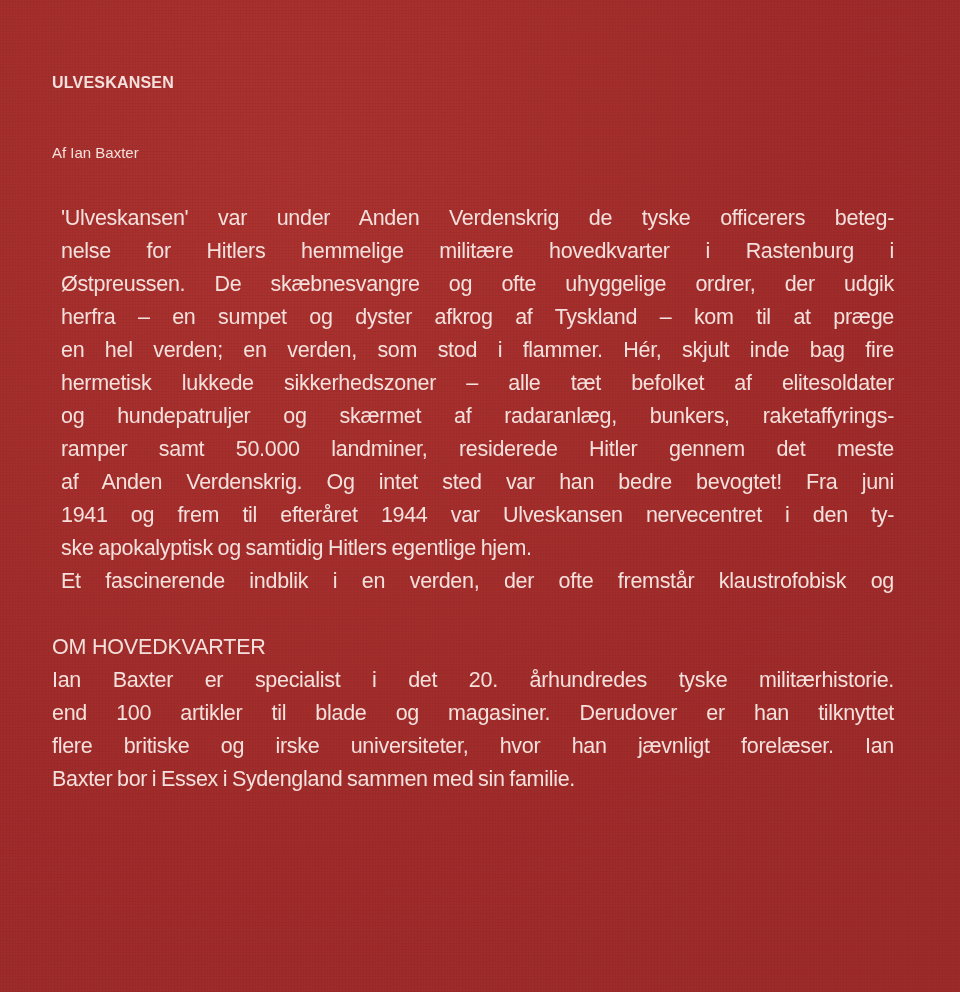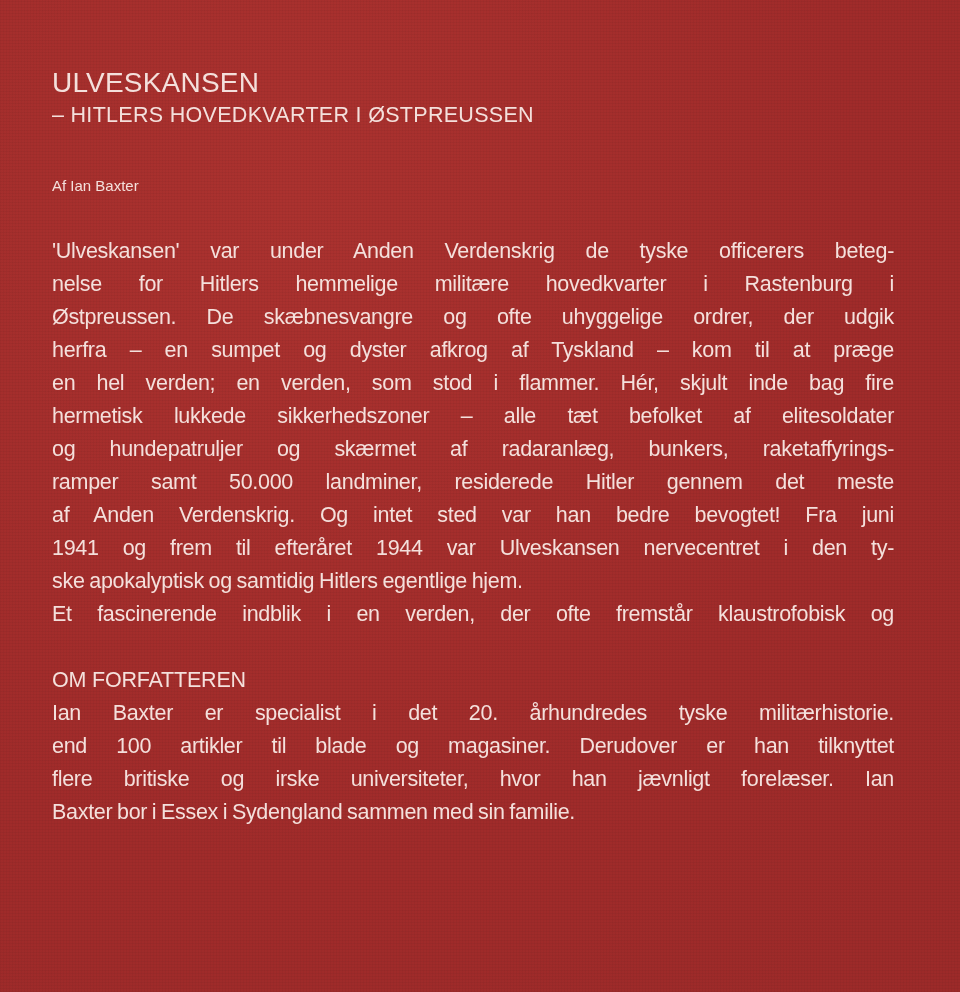--- a/index.html
+++ b/index.html
@@ -18,37 +18,38 @@
       font-family: "Liberation Sans", sans-serif;
       color: #f4e0dc;
     }
     .page {
       position: absolute;
       left: 52px;
       top: 66px;
       width: 842px;
     }
     .title-main {
-      font-size: 28px;
+      font-size: 16px;
       line-height: 33px;
-      font-weight: normal;
+      font-weight: bold;
       letter-spacing: 0.2px;
     }
     .subtitle {
       font-size: 21.5px;
       line-height: 33px;
       letter-spacing: 0.3px;
     }
     .author-line {
       margin-top: 37px;
       font-size: 15px;
       line-height: 33px;
     }
     .body-block {
       margin-top: 33px;
+      margin-left: 9px;
     }
     .just {
       display: block;
       text-align: justify;
       text-align-last: justify;
       font-size: 21.5px;
       line-height: 33px;
       white-space: normal;
       letter-spacing: -0.3px;
       word-spacing: -1px;
@@ -70,40 +71,39 @@
       line-height: 33px;
       letter-spacing: -0.2px;
     }
   </style>
 </head>
 <body>
 
 <div class="page">
 
   <div class="title-main">ULVESKANSEN</div>
-  <div class="subtitle">– HITLERS HOVEDKVARTER I ØSTPREUSSEN</div>
 
   <div class="author-line">Af Ian Baxter</div>
 
   <div class="body-block">
     <span class="just">'Ulveskansen' var under Anden Verdenskrig de tyske officerers beteg-</span>
     <span class="just">nelse for Hitlers hemmelige militære hovedkvarter i Rastenburg i</span>
     <span class="just">Østpreussen. De skæbnesvangre og ofte uhyggelige ordrer, der udgik</span>
     <span class="just">herfra – en sumpet og dyster afkrog af Tyskland – kom til at præge</span>
     <span class="just">en hel verden; en verden, som stod i flammer. Hér, skjult inde bag fire</span>
     <span class="just">hermetisk lukkede sikkerhedszoner – alle tæt befolket af elitesoldater</span>
     <span class="just">og hundepatruljer og skærmet af radaranlæg, bunkers, raketaffyrings-</span>
     <span class="just">ramper samt 50.000 landminer, residerede Hitler gennem det meste</span>
     <span class="just">af Anden Verdenskrig. Og intet sted var han bedre bevogtet!  Fra juni</span>
     <span class="just">1941 og frem til efteråret 1944 var Ulveskansen nervecentret i den ty-</span>
     <span class="left">ske apokalyptisk og samtidig Hitlers egentlige hjem.</span>
     <span class="just">Et fascinerende indblik i en verden, der ofte fremstår klaustrofobisk og</span>
   </div>
 
   <div class="about-block">
-    <div class="about-heading">OM FORFATTEREN</div>
+    <div class="about-heading">OM HOVEDKVARTER</div>
     <span class="just">Ian Baxter er specialist i det 20. århundredes tyske militærhistorie.</span>
     <span class="just">end 100 artikler til blade og magasiner. Derudover er han tilknyttet</span>
     <span class="just">flere britiske og irske universiteter, hvor han jævnligt forelæser. Ian</span>
     <span class="left">Baxter bor i Essex i Sydengland sammen med sin familie.</span>
   </div>
 
 </div>
 
 </body></html>

